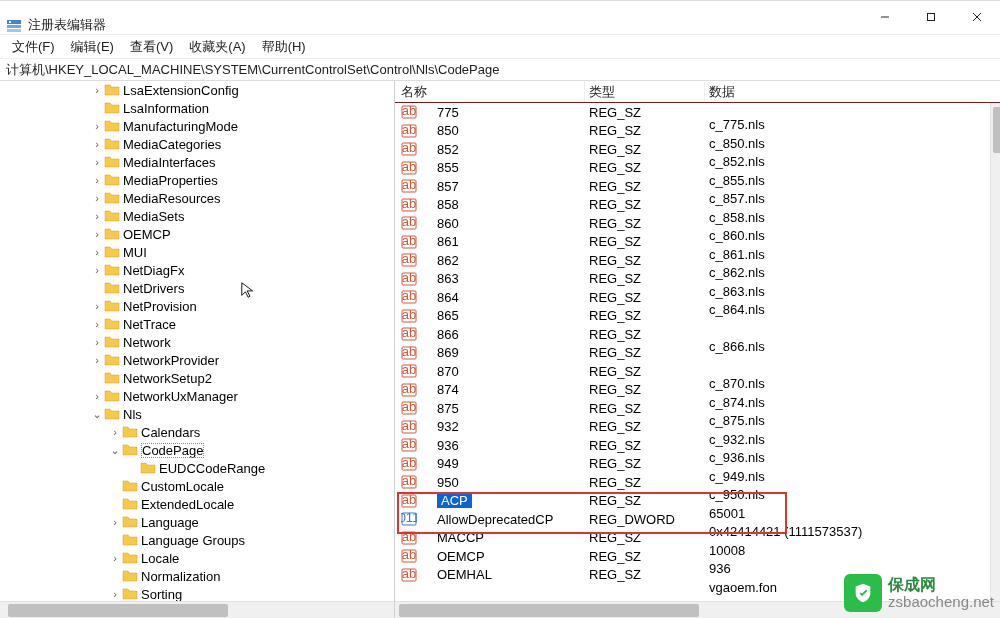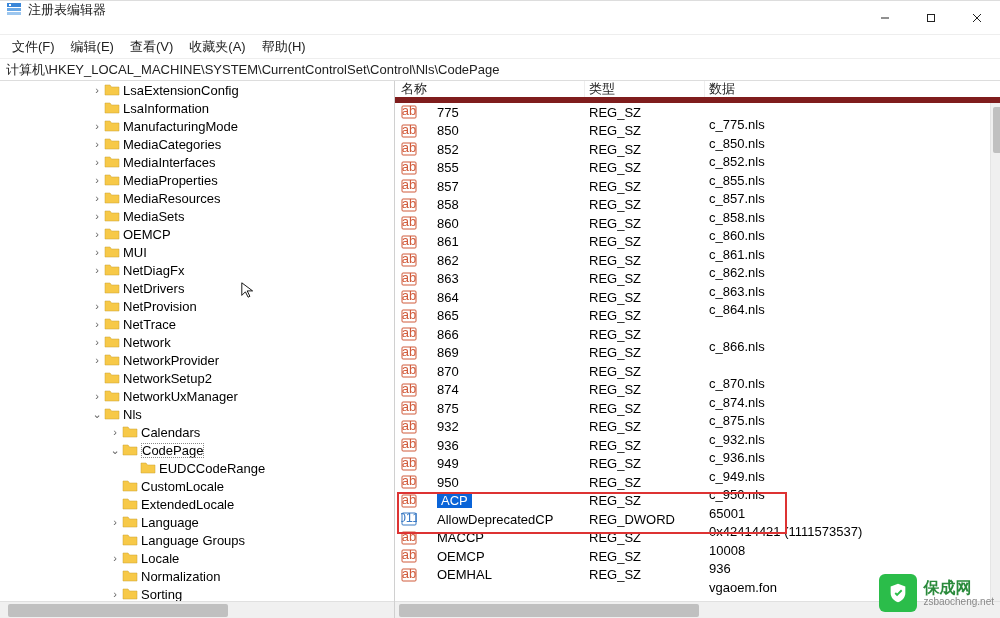--- a/index.html
+++ b/index.html
@@ -1,37 +1,37 @@
 <!DOCTYPE html>
 <html><head>
 <meta charset="utf-8">
 <style>
 * { margin:0; padding:0; box-sizing:border-box; font-family:"Segoe UI","Microsoft YaHei",Arial,sans-serif; font-size:13px; }
 body { background:#fff; width:1000px; height:618px; overflow:hidden; position:relative; }
 .window { width:1000px; height:618px; display:flex; flex-direction:column; border-top:1px solid #ddd; }
 .caption-crop { height:0px; overflow:visible; position:relative; }
 .caption-text { position:absolute; top:-16px; left:8px; color:#222; font-size:13px; }
-.titlebar { height:34px; display:flex; align-items:flex-start; padding:0 0 0 6px; background:#fff; border-bottom:1px solid #eee; }
+.titlebar { height:34px; display:flex; align-items:flex-end; padding:0 0 0 6px; background:#fff; border-bottom:1px solid #eee; }
 .app-icon { width:16px; height:16px; margin-right:6px; }
 .app-icon svg { width:16px; height:16px; }
 .title { flex:0 0 auto; color:#222; }
 .titlebar .spacer { flex:1; }
 .win-btn { width:46px; height:34px; display:flex; align-items:center; justify-content:center; color:#222; }
 .win-btn svg { width:10px; height:10px; }
 .menubar { height:24px; display:flex; align-items:center; padding:0 4px; background:#fff; border-bottom:1px solid #eee; }
 .menu-item { padding:2px 8px; color:#222; }
 .addressbar { height:22px; padding:2px 6px; background:#fff; border-bottom:1px solid #ddd; color:#222; white-space:nowrap; overflow:hidden; }
 .split { flex:1; display:flex; min-height:0; }
 .tree-pane { width:395px; border-right:1px solid #d0d0d0; display:flex; flex-direction:column; }
 .tree-scroll { flex:1; overflow:hidden; position:relative; }
 .tree { position:absolute; top:0; left:0; right:0; }
 .hsb { height:17px; background:#f0f0f0; border-top:1px solid #e0e0e0; position:relative; }
 .hsb .thumb { position:absolute; top:2px; height:13px; background:#c0c0c0; border-radius:2px; }
 .list-pane { flex:1; display:flex; flex-direction:column; min-width:0; position:relative; }
-.list-header { height:22px; display:flex; border-bottom:6px solid #7f1d1d; background:#fff; color:#222; }
+.list-header { height:22px; display:flex; border-bottom:1px solid #7f1d1d; background:#fff; color:#222; }
 .col-name { width:190px; padding-left:6px; display:flex; align-items:center; border-right:1px solid #eee; }
 .col-type { width:120px; padding-left:4px; display:flex; align-items:center; border-right:1px solid #eee; }
 .col-data { flex:1; padding-left:4px; display:flex; align-items:center; }
 .list-body { flex:1; overflow:hidden; }
 .row { height:18.5px; display:flex; align-items:center; }
 .row .c1 { width:190px; display:flex; align-items:center; padding-left:6px; }
 .row .c2 { width:120px; padding-left:4px; }
 .row .c3 { flex:1; padding-left:4px;margin-top:25px; }
 .val-ico { width:16px; height:16px; margin-right:20px; flex:0 0 16px; }
 .val-ico svg { width:16px; height:16px; }
@@ -44,21 +44,21 @@
 .redbox { position:absolute; border:2px solid #d33; pointer-events:none; }
 .cursor { position:absolute; left:240px; top:200px; pointer-events:none; }
 .cursor svg { width:18px; height:18px; }
 .vsb { position:absolute; top:22px; right:-7px; width:17px; bottom:17px; background:#f0f0f0; border-left:1px solid #e5e5e5; }
 .vsb .vthumb { position:absolute; left:2px; width:13px; top:4px; height:46px; background:#c0c0c0; border-radius:2px; }
 .watermark { position:absolute; right:6px; bottom:6px; display:flex; align-items:center; gap:6px; }
 .watermark .logo { width:38px; height:38px; background:#2bbd4a; border-radius:6px; display:flex; align-items:center; justify-content:center; }
 .watermark .logo svg { width:22px; height:22px; }
 .watermark .txt { display:flex; flex-direction:column; line-height:1.1; }
 .watermark .t1 { font-size:16px; font-weight:bold; color:#2a8a3b; }
-.watermark .t2 { font-size:10px; color:#888; }
+.watermark .t2 { font-size:15px; color:#888; }
 </style>
 </head>
 <body>
 
 <div class="window">
   <div class="caption-crop">
       <div class="caption-text">宣有WINDOWS系统默认编码 修改WINDOWS系统默认编码</div>
     </div>
 
   <div class="titlebar">

